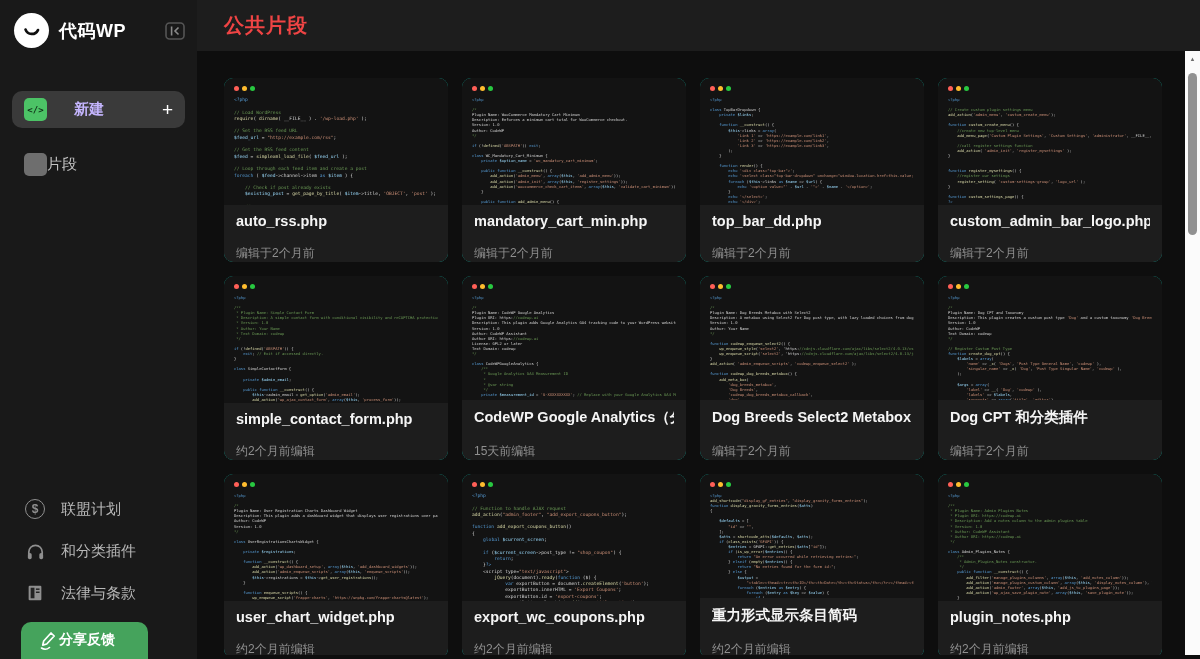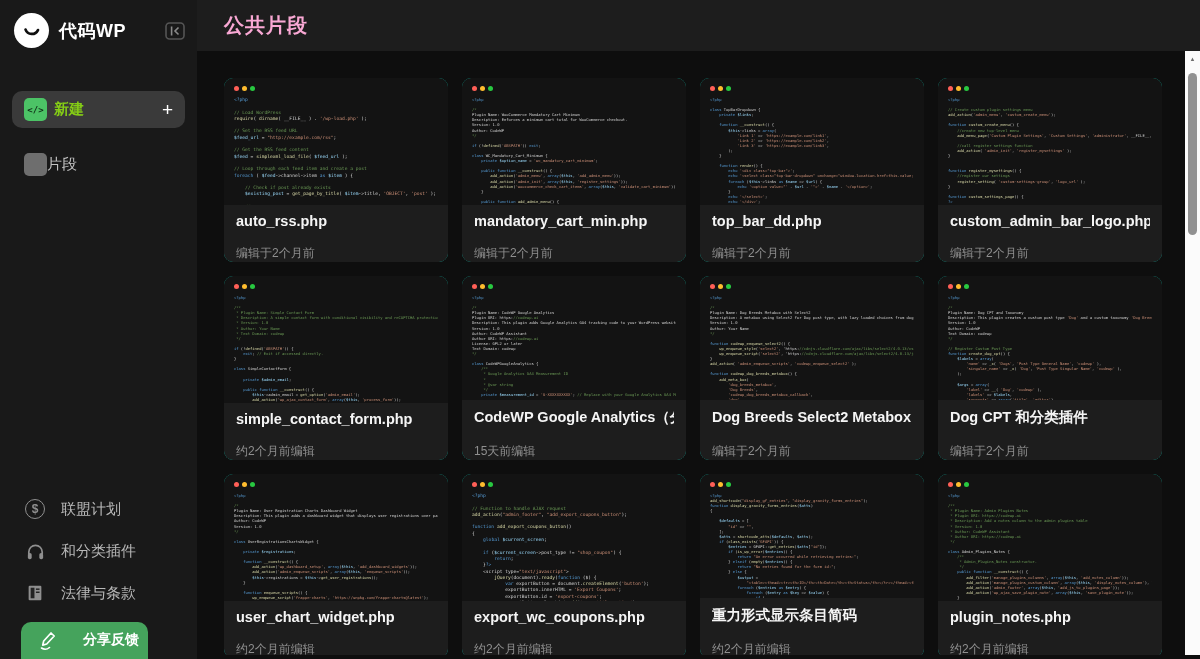--- a/index.html
+++ b/index.html
@@ -13,43 +13,43 @@
   .logo-circle { width:35px; height:35px; border-radius:50%; background:#ffffff; display:flex; align-items:center; justify-content:center; flex-shrink:0; }
   .logo-text { color:#ffffff; font-size:18px; font-weight:bold; margin-left:10px; letter-spacing:.5px; }
   .collapse-btn { margin-left:auto; width:20px; height:18px; display:flex; align-items:center; justify-content:center; cursor:pointer; }
 
   .nav-new { margin:30px 12px 0 12px; height:37px; background:#3a3a3a; border-radius:10px;
              display:flex; align-items:center; padding:0 12px; cursor:pointer; }
   .code-badge { width:23px; height:23px; border-radius:5px; display:flex; align-items:center; justify-content:center;
                 font-family:"DejaVu Sans Mono", monospace; font-weight:bold; font-size:9px; flex-shrink:0; }
   .code-badge.green { background:#4cc366; color:#0f2f17; }
   .code-badge.gray  { background:#6e6e6e; color:#1d1d1d; }
-  .nav-new-label { color:#84cc16; font-size:15px; font-weight:bold; margin-left:7px; }
+  .nav-new-label { color:#c4b5fd; font-size:15px; font-weight:bold; margin-left:27px; }
   .nav-new-plus { margin-left:auto; color:#ffffff; font-size:19px; font-weight:400; line-height:1; }
 
   .nav-list { margin-top:14px; }
   .nav-item { height:45px; display:flex; align-items:center; padding-left:24px; 
               color:#c3c3c3; font-size:15px; cursor:pointer; }
   .nav-item .ic { width:23px; display:flex; justify-content:center; }
 
   .side-bottom { margin-top:auto; padding-bottom:6px; }
   .bottom-item { height:42px; display:flex; align-items:center; padding-left:24px; gap:15px;
                  color:#b8b8b8; font-size:15px; cursor:pointer; }
   .bottom-item .ic { width:22px; display:flex; justify-content:center; }
   .icon-circle { width:20px; height:20px; border:1.7px solid #8f8f8f; border-radius:50%; color:#8f8f8f;
                  font-size:12px; font-weight:bold; display:flex; align-items:center; justify-content:center; }
 
   .feedback-btn { margin:8px 0 -18px 21px; width:127px; height:49px; background:#45a35c; border-radius:10px;
                   display:flex; align-items:center; padding:0 0 14px 16px; cursor:pointer; }
-  .feedback-label { color:#ffffff; font-size:14px; font-weight:bold; margin-left:24px; }
+  .feedback-label { color:#ffffff; font-size:14px; font-weight:bold; }
 
   
   .main { flex:1; display:flex; flex-direction:column; position:relative; }
   .header { height:51px; background:#1d1d1d; display:flex; align-items:center; padding-left:27px; flex-shrink:0; }
-  .page-title { color:#f9a8d4; font-size:20px; font-weight:bold; letter-spacing:1px; }
+  .page-title { color:#ef4444; font-size:20px; font-weight:bold; letter-spacing:1px; }
   .content { flex:1; background:#0e0e0e; padding:27px 0 0 27px; overflow:hidden; }
   .grid { display:grid; grid-template-columns:repeat(4,224px); grid-auto-rows:184px; gap:14px; }
 
   
   .card { width:224px; height:184px; border-radius:9px; overflow:hidden; background:#14b8a6;
           display:flex; flex-direction:column; cursor:pointer; }
   .code-area { height:133px; background:#131313; padding:8px 10px 0 10px; overflow:hidden; }
   .dots { display:flex; gap:3px; margin-bottom:6px; }
   .dot { width:5px; height:5px; border-radius:50%; }
   .dot.r { background:#ff5f57; } .dot.y { background:#febc2e; } .dot.g { background:#28c840; }

